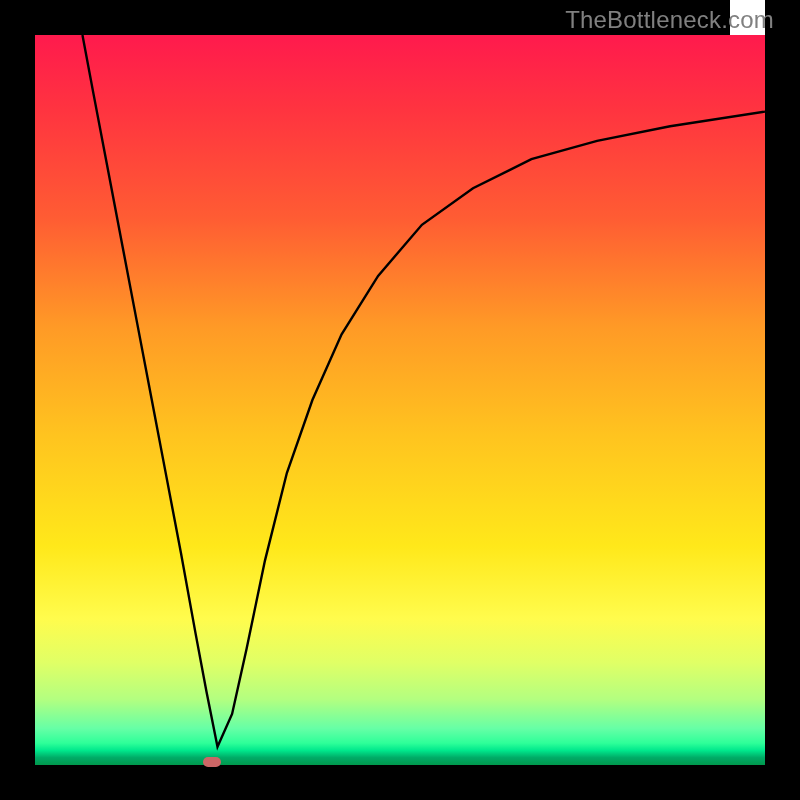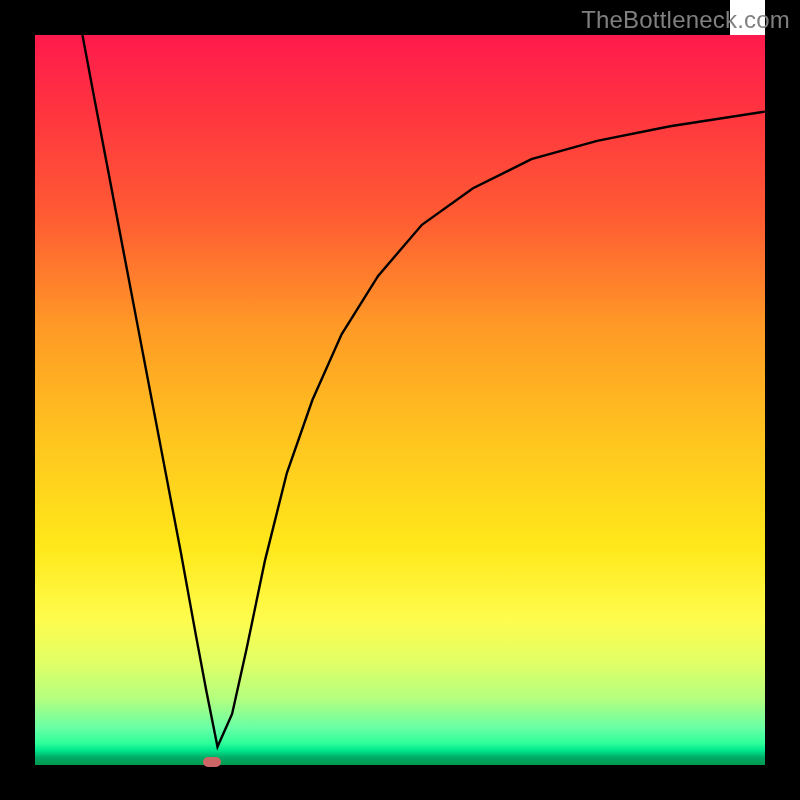--- a/index.html
+++ b/index.html
@@ -64,21 +64,21 @@
   .marker {
     position: absolute;
     width: 18px;
     height: 10px;
     border-radius: 5px;
     background: #cc6666;
   }
   .watermark {
     position: absolute;
     top: 6px;
-    right: 10px;
+    right: 26px;
     color: #808080;
     font-size: 24px;
     font-weight: 500;
     letter-spacing: 0.2px;
   }
 </style>
 </head>
 <body>
 
 <div class="frame">

